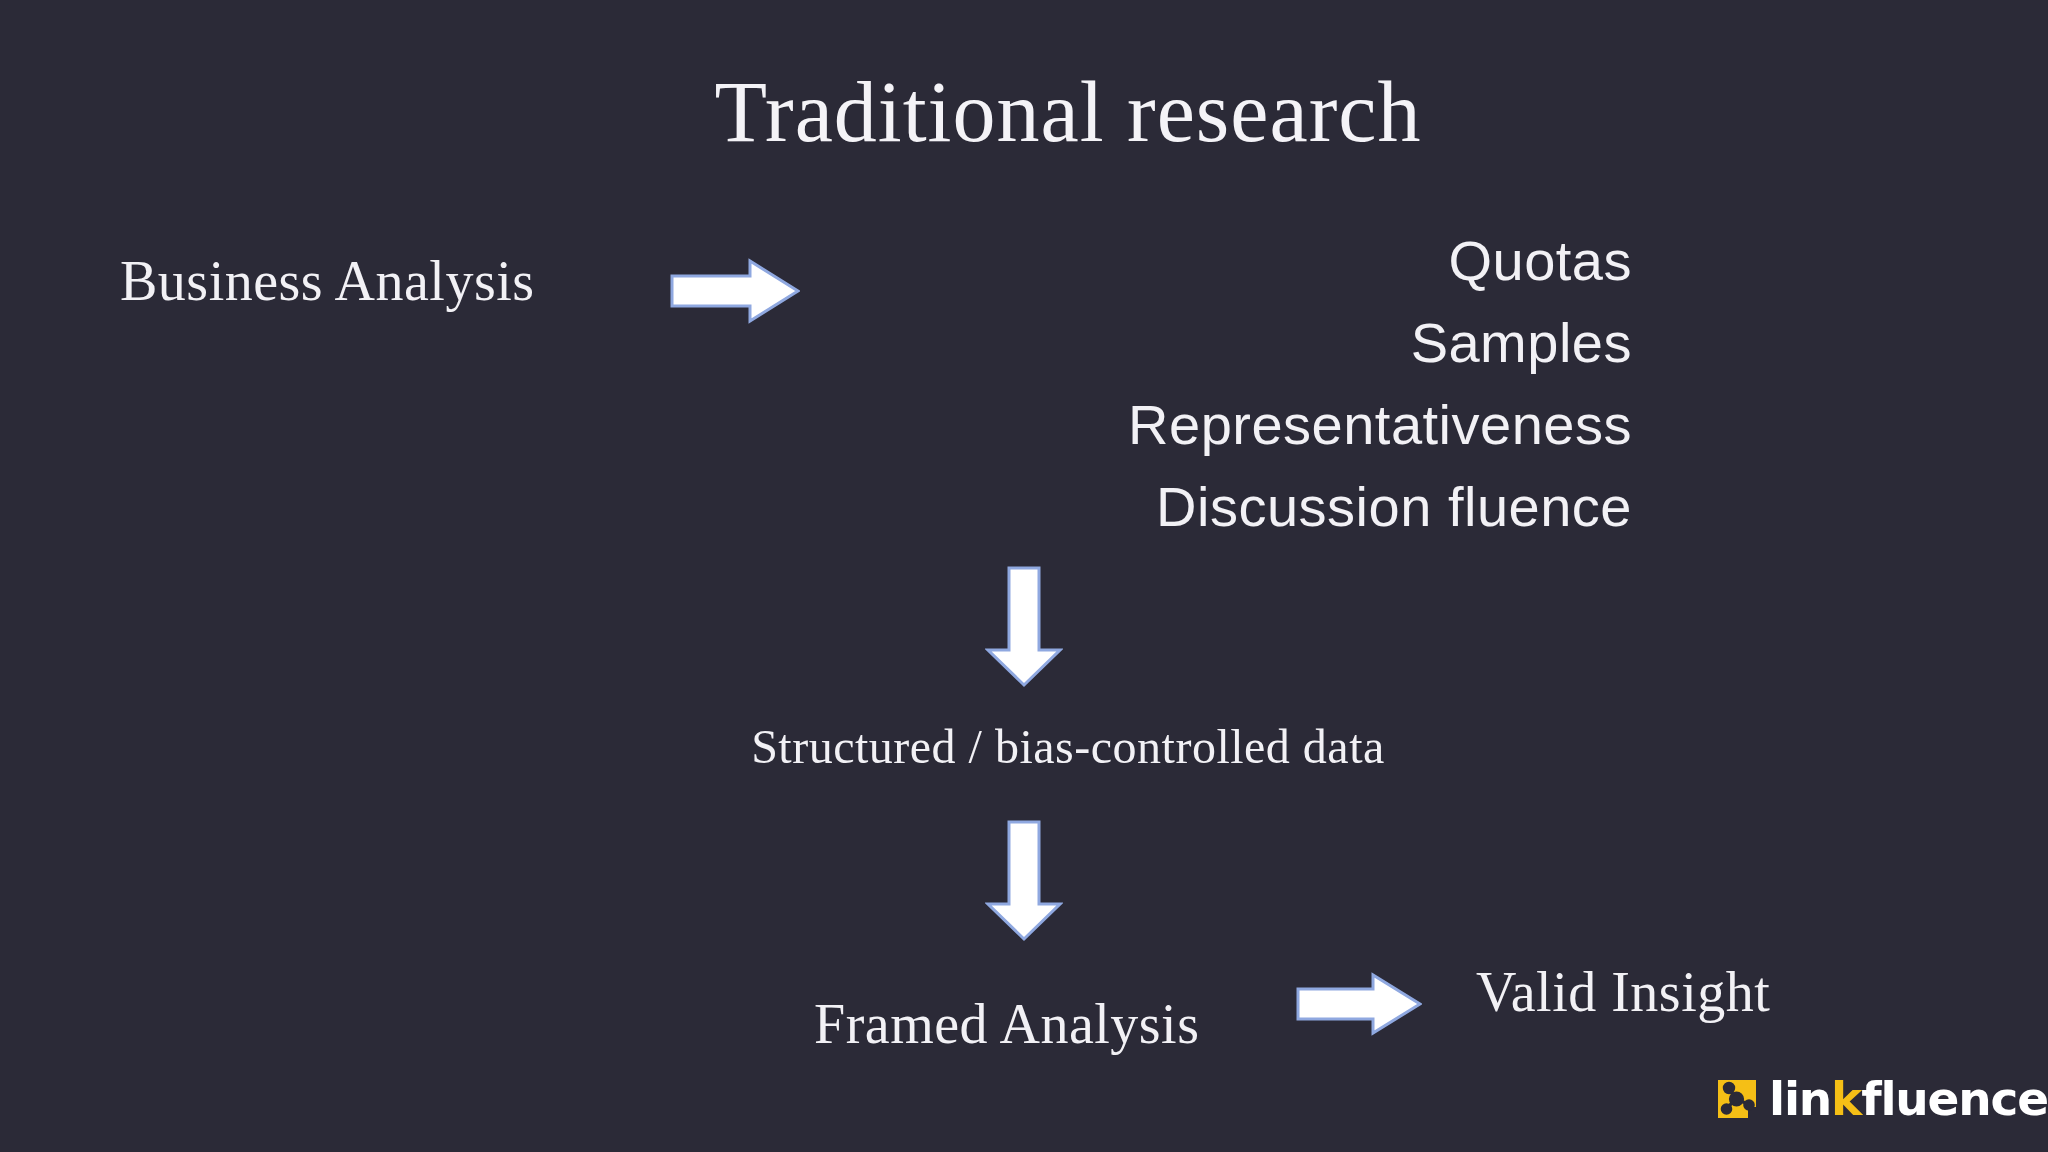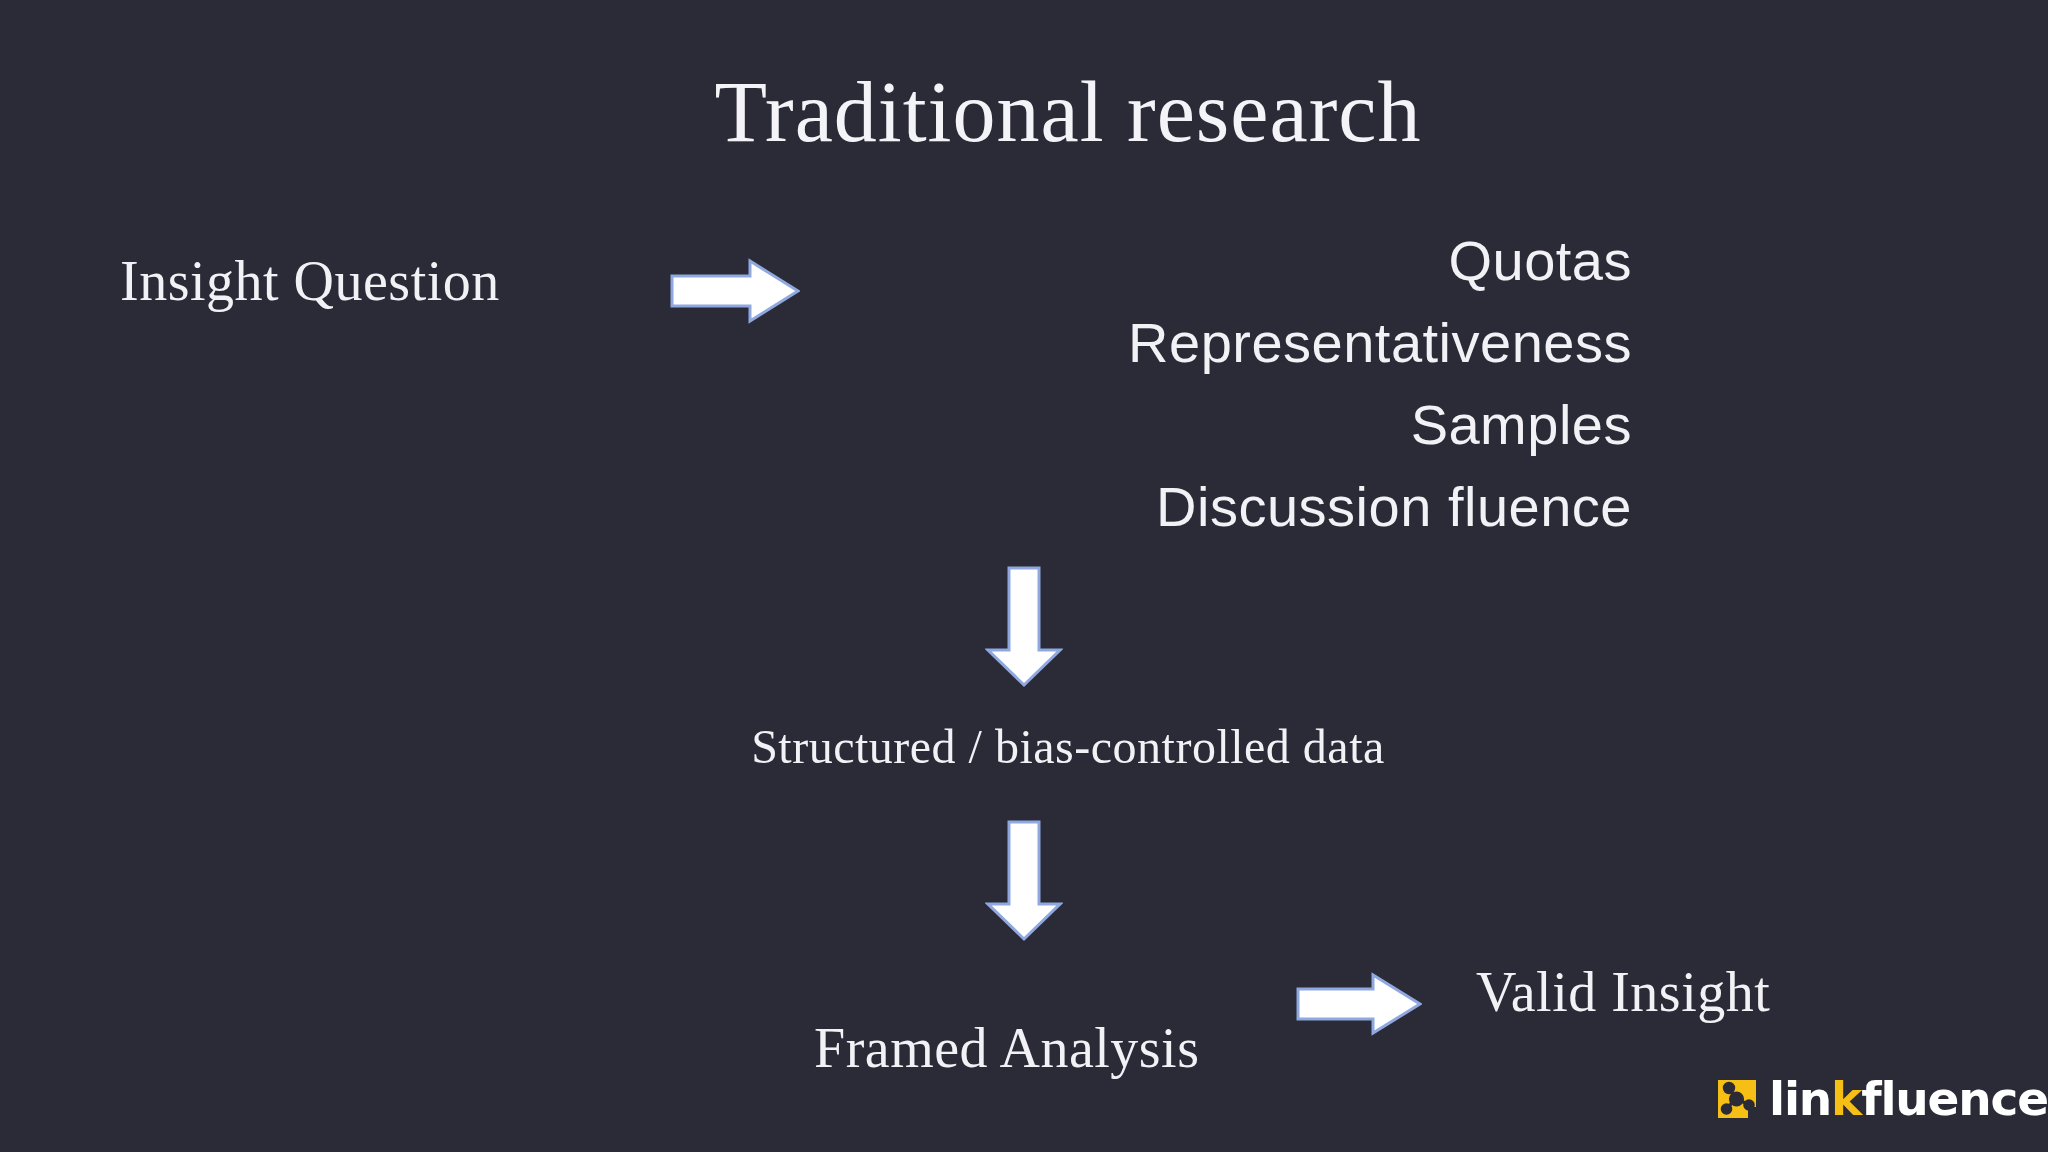--- a/index.html
+++ b/index.html
@@ -71,21 +71,21 @@
   #structured-line {
     top: 719px;
     left: 0;
     width: 2048px;
     text-align: center;
     font-size: 48px;
     white-space: nowrap;
   }
 
   #framed-analysis {
-    top: 1016px;
+    top: 992px;
     left: 770px;
     font-size: 56px;
   }
 
   #valid-insight {
     top: 960px;
     left: 1432px;
     font-size: 56px;
   }
 
@@ -130,32 +130,32 @@
   }
   #logo-text .y { color: #f5bf16; }
 </style>
 </head>
 <body>
 
 <div id="slide">
 
   <div class="txt" id="title">Traditional research</div>
 
-  <div class="txt" id="business-question">Insight Question</div>
+  <div class="txt" id="business-question">Business Analysis</div>
 
   <div class="arrow" id="arrow-bq">
     <svg viewBox="0 0 130 66" width="130" height="66" xmlns="http://www.w3.org/2000/svg">
       <polygon points="2,18 80,18 80,3 128,33 80,63 80,48 2,48" fill="#ffffff" stroke="#8fa8e0" stroke-width="3" stroke-linejoin="miter"></polygon>
     </svg>
   </div>
 
   <div id="center-stack">
     <span class="stack-line">Quotas</span>
+    <span class="stack-line">Samples</span>
     <span class="stack-line">Representativeness</span>
-    <span class="stack-line">Samples</span>
     <span class="stack-line">Discussion fluence</span>
   </div>
 
   <div class="arrow" id="arrow-d1">
     <svg viewBox="0 0 78 122" width="78" height="122" xmlns="http://www.w3.org/2000/svg">
       <polygon points="24,2 54,2 54,84 75,84 39,119 3,84 24,84" fill="#ffffff" stroke="#8fa8e0" stroke-width="3" stroke-linejoin="miter"></polygon>
     </svg>
   </div>
 
   <div class="txt" id="structured-line">Structured / bias-controlled data</div>

